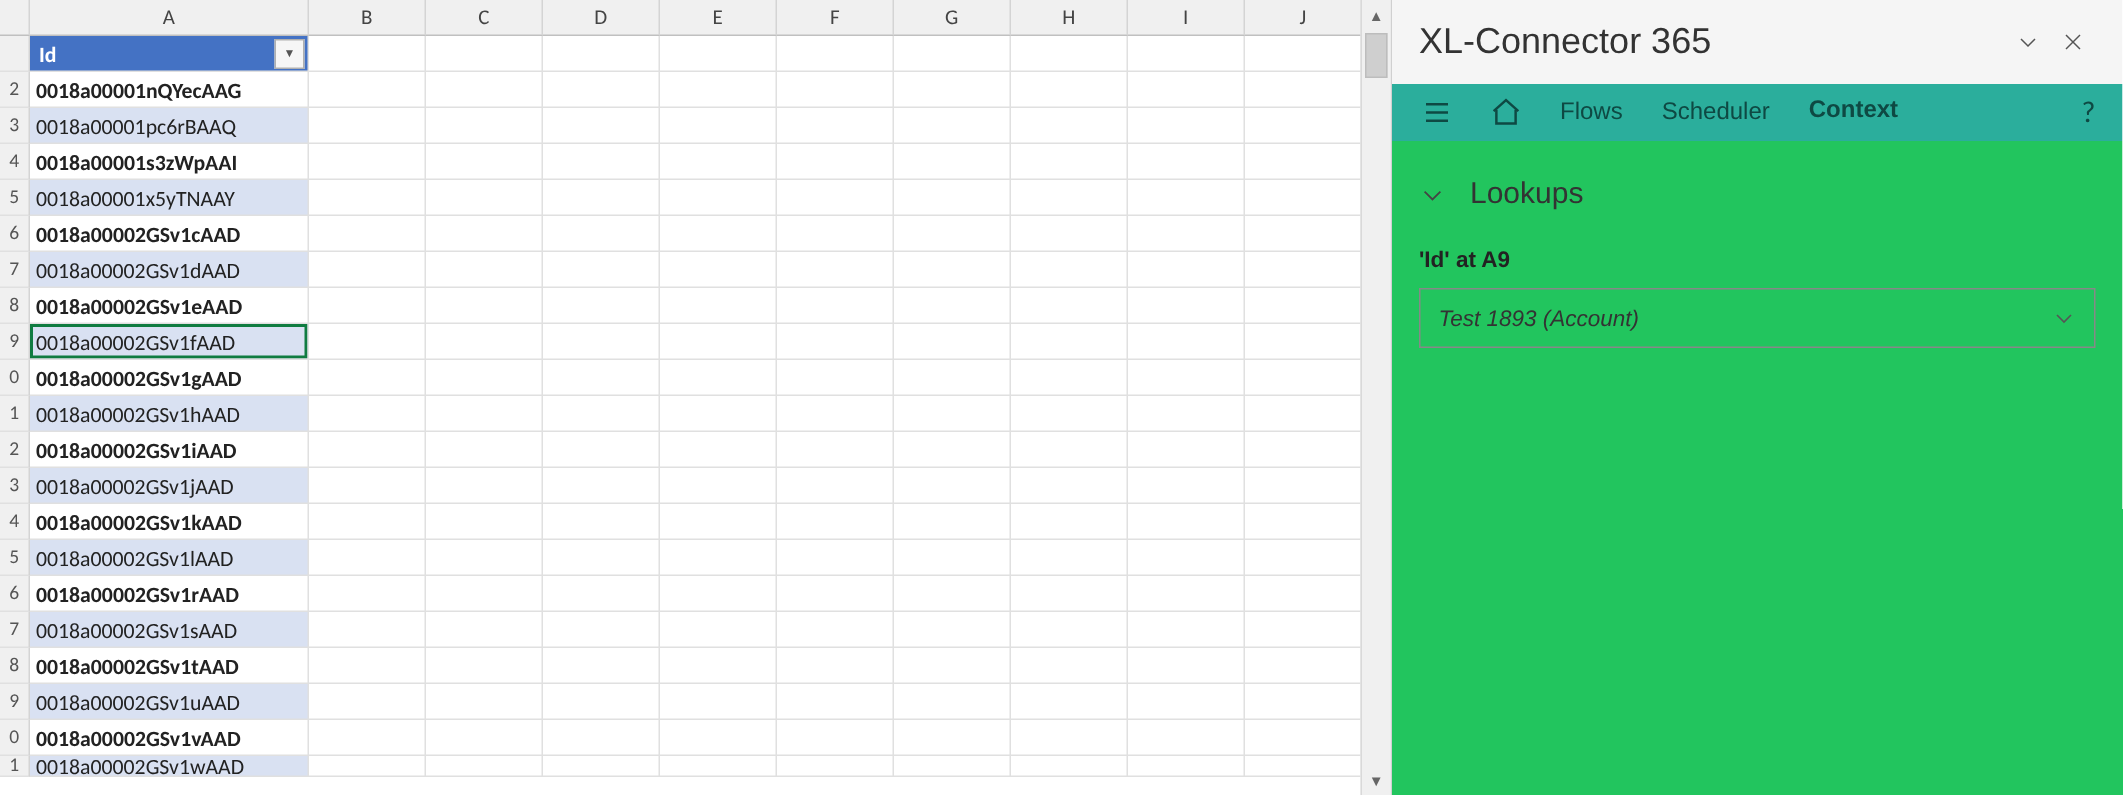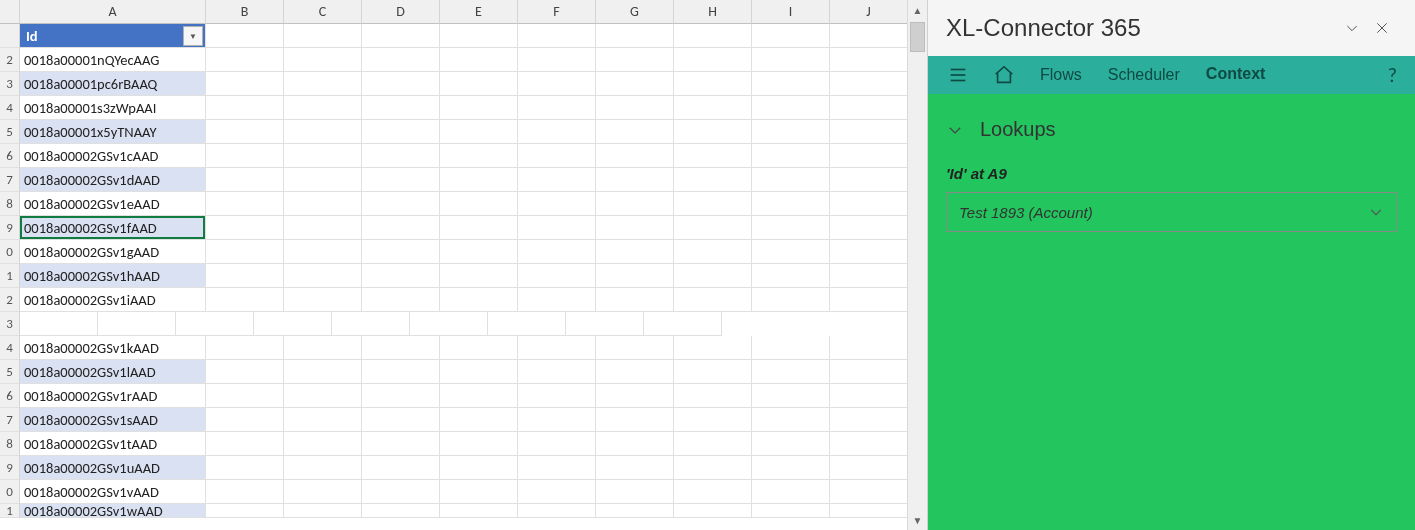--- a/index.html
+++ b/index.html
@@ -23,21 +23,21 @@
   .row { display:flex; height:24px; }
   .rownum { flex:0 0 20px; border-right:1px solid #d4d4d4; border-bottom:1px solid #e0e0e0; background:#f0f0f0; font-size:13px; color:#555; text-align:center; line-height:24px;}
   .cell { flex:0 0 78px; border-right:1px solid #e0e0e0; border-bottom:1px solid #e0e0e0; font-size:14.5px; color:#222; line-height:24px; padding:0 4px; white-space:nowrap; overflow:hidden;}
   .cell.first { flex:0 0 186px; }
 
   
   .row.header .cell.first { background:#4472C4; color:#fff; font-weight:bold; padding-left:6px; position:relative;}
   .row.header .cell.first .filter-btn { position:absolute; right:2px; top:2px; width:20px; height:20px; background:#f6f6f6; border:1px solid #b0b0b0; display:flex; align-items:center; justify-content:center; font-size:8px; color:#555;}
   
   .row.band .cell.first { background:#D9E1F2; }
-  .row.noband .cell.first { background:#ffffff; }
+  .row.noband .cell.first { background:#ffffff;font-weight:bold; }
   
   .row.selected .cell.first { box-shadow: inset 0 0 0 2px #107C41; }
   
   .row.partial { height:14px; overflow:hidden; }
   .row.partial .cell, .row.partial .rownum { height:14px; line-height:14px; }
 
   
   .pane { flex:1; height:100%; background:#F5F5F5; display:flex; flex-direction:column; }
   .pane-header { height:56px; display:flex; align-items:center; padding:0 18px 0 18px; }
   .pane-title { font-size:24px; font-weight:400; font-family:"Segoe UI Light","Segoe UI",Arial,sans-serif; color:#333; flex:1;}
@@ -49,21 +49,21 @@
   .nav-icon svg{width:22px;height:22px;stroke:#0e4943;stroke-width:1.8;fill:none;}
   .nav-link { font-size:16px; font-family:"Segoe UI",Arial,sans-serif; color:#0e4943; cursor:pointer; padding:14px 2px; }
   .nav-link.active { font-weight:600; border-bottom:2px solid #0e4943; }
   .nav-spacer{flex:1}
   .nav-help { font-size:20px; color:#0e4943; cursor:pointer;}
 
   .pane-body { flex:1; background:#22c55e; padding:24px 18px; font-family:"Segoe UI",Arial,sans-serif; }
   .section-head { display:flex; align-items:center; gap:16px; margin-bottom:24px; cursor:pointer;}
   .section-head svg{width:18px;height:18px;stroke:#444;stroke-width:1.6;fill:none;}
   .section-title { font-size:20px; font-weight:400; color:#333;}
-  .field-label { font-size:15px; font-weight:600; color:#222; margin-bottom:10px;font-style:italic;}
+  .field-label { font-size:15px; font-weight:600; color:#222; margin-bottom:10px;}
   .dropdown { border:1px solid #888; height:40px; display:flex; align-items:center; padding:0 12px; cursor:pointer;}
   .dropdown span{flex:1; font-size:15px; color:#333;font-style:italic;}
   .dropdown svg{width:16px;height:16px;stroke:#555;stroke-width:1.6;fill:none;}
 </style>
 </head>
 <body>
 
 <div class="root">
 
   <div class="sheet-wrap">
@@ -233,20 +233,21 @@
             <div class="cell"></div>
             <div class="cell"></div>
             <div class="cell"></div>
             <div class="cell"></div>
             <div class="cell"></div>
             <div class="cell"></div>
             <div class="cell"></div>
           </div>
           <div class="row band">
             <div class="rownum">3</div>
+            <div class="cell first">0018a00002GSv1jAAD</div>
             <div class="cell"></div>
             <div class="cell"></div>
             <div class="cell"></div>
             <div class="cell"></div>
             <div class="cell"></div>
             <div class="cell"></div>
             <div class="cell"></div>
             <div class="cell"></div>
             <div class="cell"></div>
           </div>

